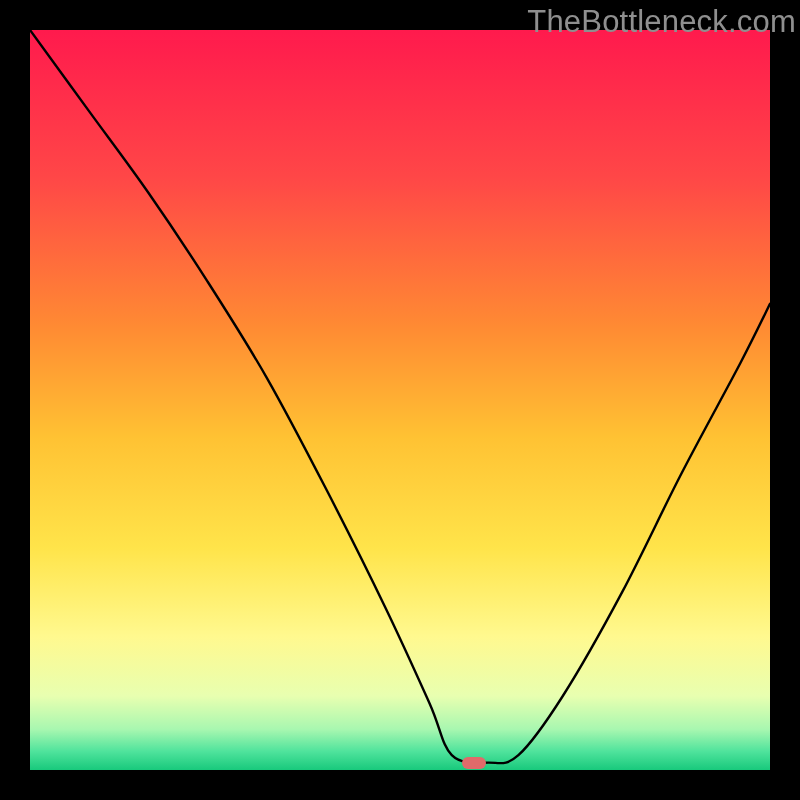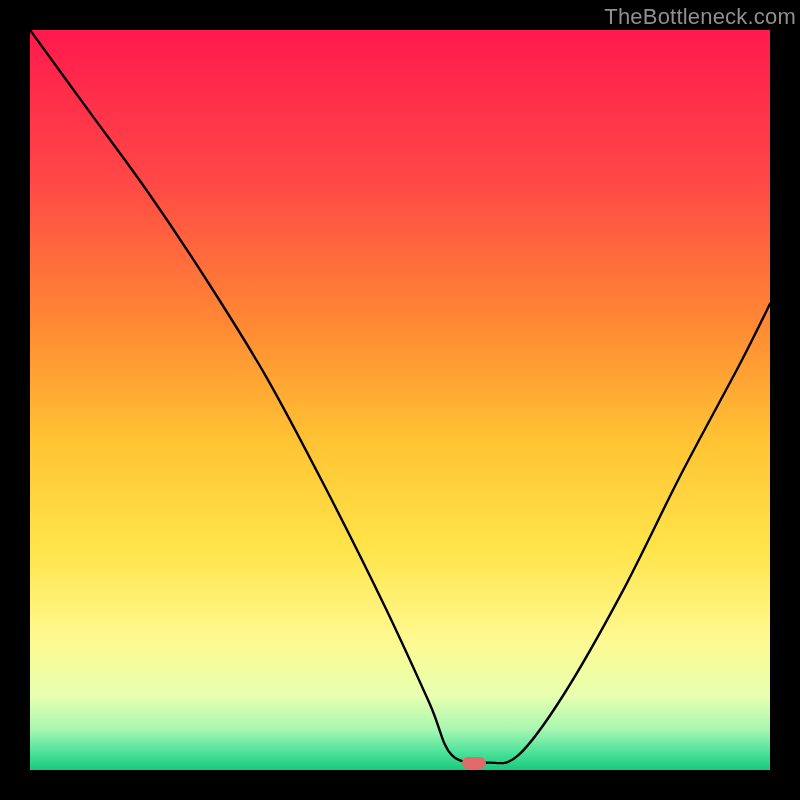--- a/index.html
+++ b/index.html
@@ -30,21 +30,21 @@
     left: 0; top: 0;
     width: 100%;
     height: 100%;
     display: block;
   }
   .watermark {
     position: absolute;
     top: 4px;
     right: 4px;
     color: #8f8f8f;
-    font-size: 22px;
+    font-size: 31px;
     letter-spacing: 0.2px;
     user-select: none;
   }
   .marker {
     position: absolute;
     width: 24px;
     height: 12px;
     border-radius: 6px;
     transform: translate(-50%, -50%);
   }

